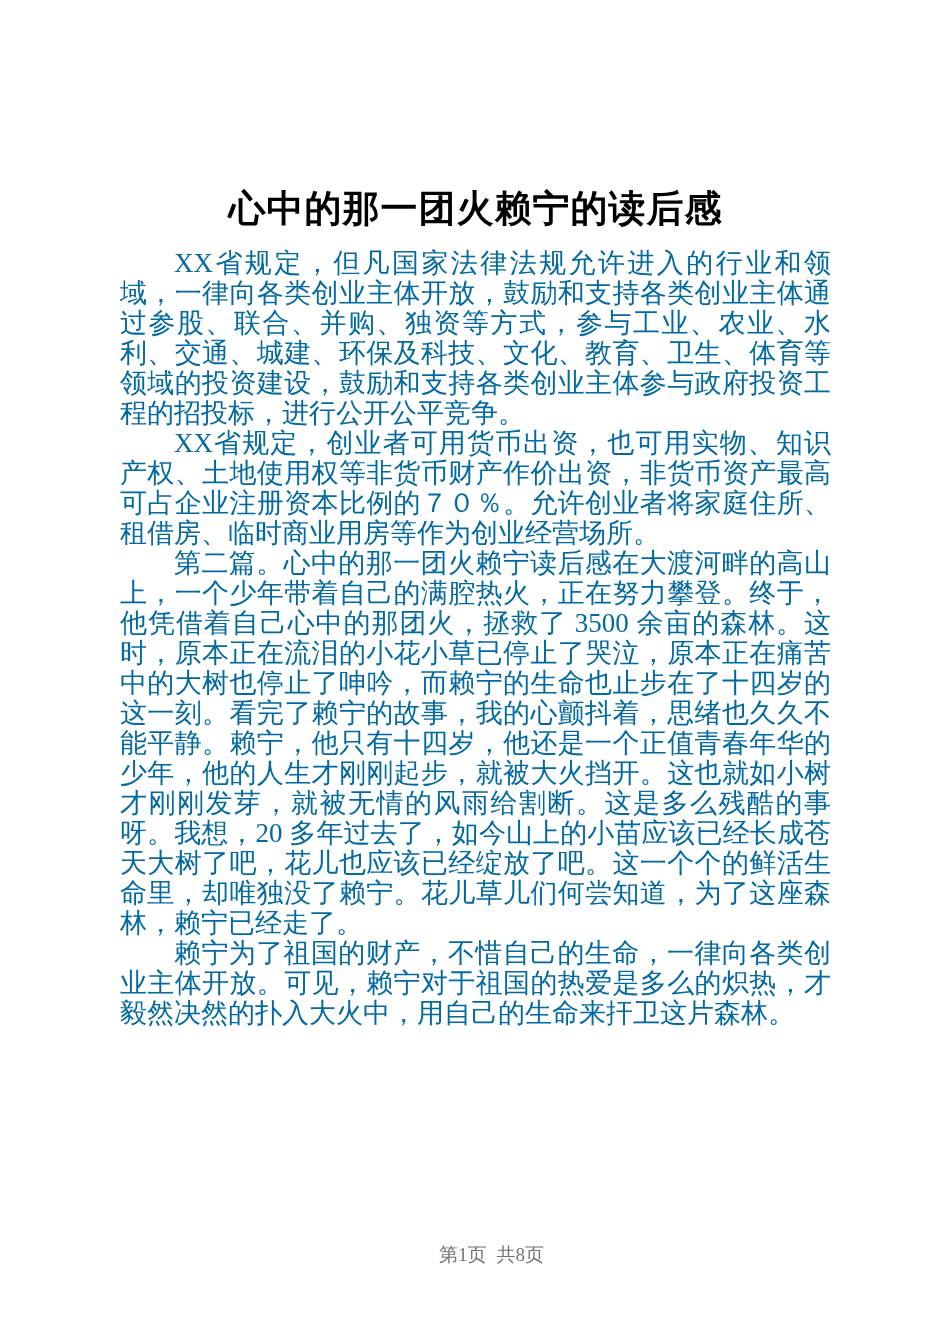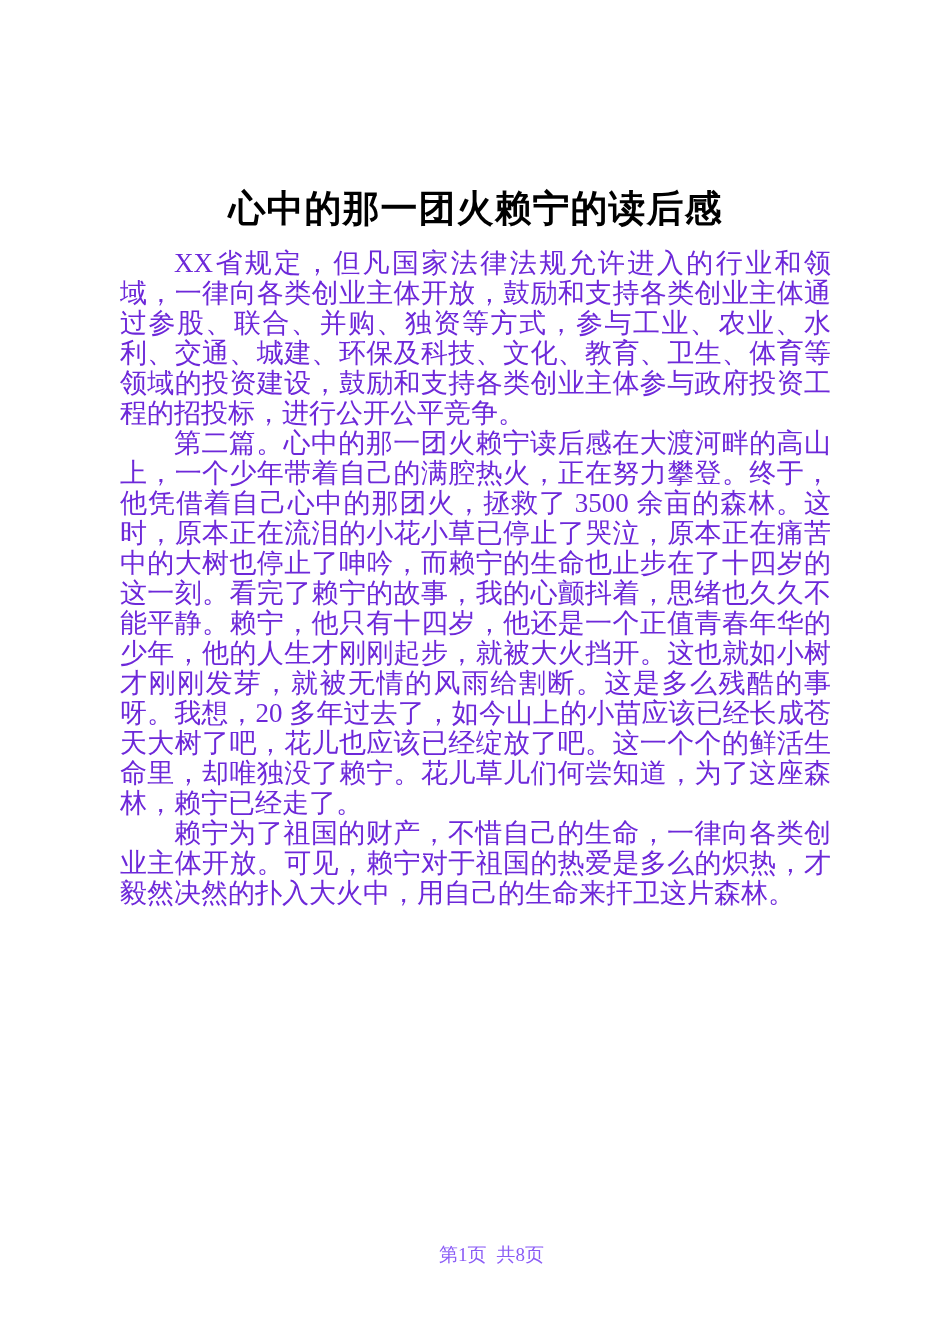--- a/index.html
+++ b/index.html
@@ -34,43 +34,44 @@
     letter-spacing: 1px;
     color: #000000;
   }
   .doc-paragraph {
     margin: 0;
     font-size: 27px;
     line-height: 30px;
     text-align: justify;
     text-justify: inter-ideograph;
     text-indent: 2em;
-    color: #6d28d9;
+    color: #0369a1;
     word-break: break-all;
   }
   .page-footer {
     position: absolute;
     top: 1243px;
     left: 439px;
     font-size: 19px;
     line-height: 24px;
-    color: #8b5cf6;
+    color: #737373;
     white-space: nowrap;
   }
   .page-footer .total {
     margin-left: 10px;
   }
 </style>
 </head>
 <body>
 
 <div class="page">
   <div class="doc-body">
     <h1 class="doc-title">心中的那一团火赖宁的读后感</h1>
     <p class="doc-paragraph">XX省规定，但凡国家法律法规允许进入的行业和领域，一律向各类创业主体开放，鼓励和支持各类创业主体通过参股、联合、并购、独资等方式，参与工业、农业、水利、交通、城建、环保及科技、文化、教育、卫生、体育等领域的投资建设，鼓励和支持各类创业主体参与政府投资工程的招投标，进行公开公平竞争。</p>
+    <p class="doc-paragraph">XX省规定，创业者可用货币出资，也可用实物、知识产权、土地使用权等非货币财产作价出资，非货币资产最高可占企业注册资本比例的７０％。允许创业者将家庭住所、租借房、临时商业用房等作为创业经营场所。</p>
     <p class="doc-paragraph">第二篇。心中的那一团火赖宁读后感在大渡河畔的高山上，一个少年带着自己的满腔热火，正在努力攀登。终于，他凭借着自己心中的那团火，拯救了 3500 余亩的森林。这时，原本正在流泪的小花小草已停止了哭泣，原本正在痛苦中的大树也停止了呻吟，而赖宁的生命也止步在了十四岁的这一刻。看完了赖宁的故事，我的心颤抖着，思绪也久久不能平静。赖宁，他只有十四岁，他还是一个正值青春年华的少年，他的人生才刚刚起步，就被大火挡开。这也就如小树才刚刚发芽，就被无情的风雨给割断。这是多么残酷的事呀。我想，20 多年过去了，如今山上的小苗应该已经长成苍天大树了吧，花儿也应该已经绽放了吧。这一个个的鲜活生命里，却唯独没了赖宁。花儿草儿们何尝知道，为了这座森林，赖宁已经走了。</p>
     <p class="doc-paragraph">赖宁为了祖国的财产，不惜自己的生命，一律向各类创业主体开放。可见，赖宁对于祖国的热爱是多么的炽热，才毅然决然的扑入大火中，用自己的生命来扞卫这片森林。</p>
   </div>
 
   <div class="page-footer">
     <span class="current">第1页</span><span class="total">共8页</span>
   </div>
 </div>
 
 </body></html>

